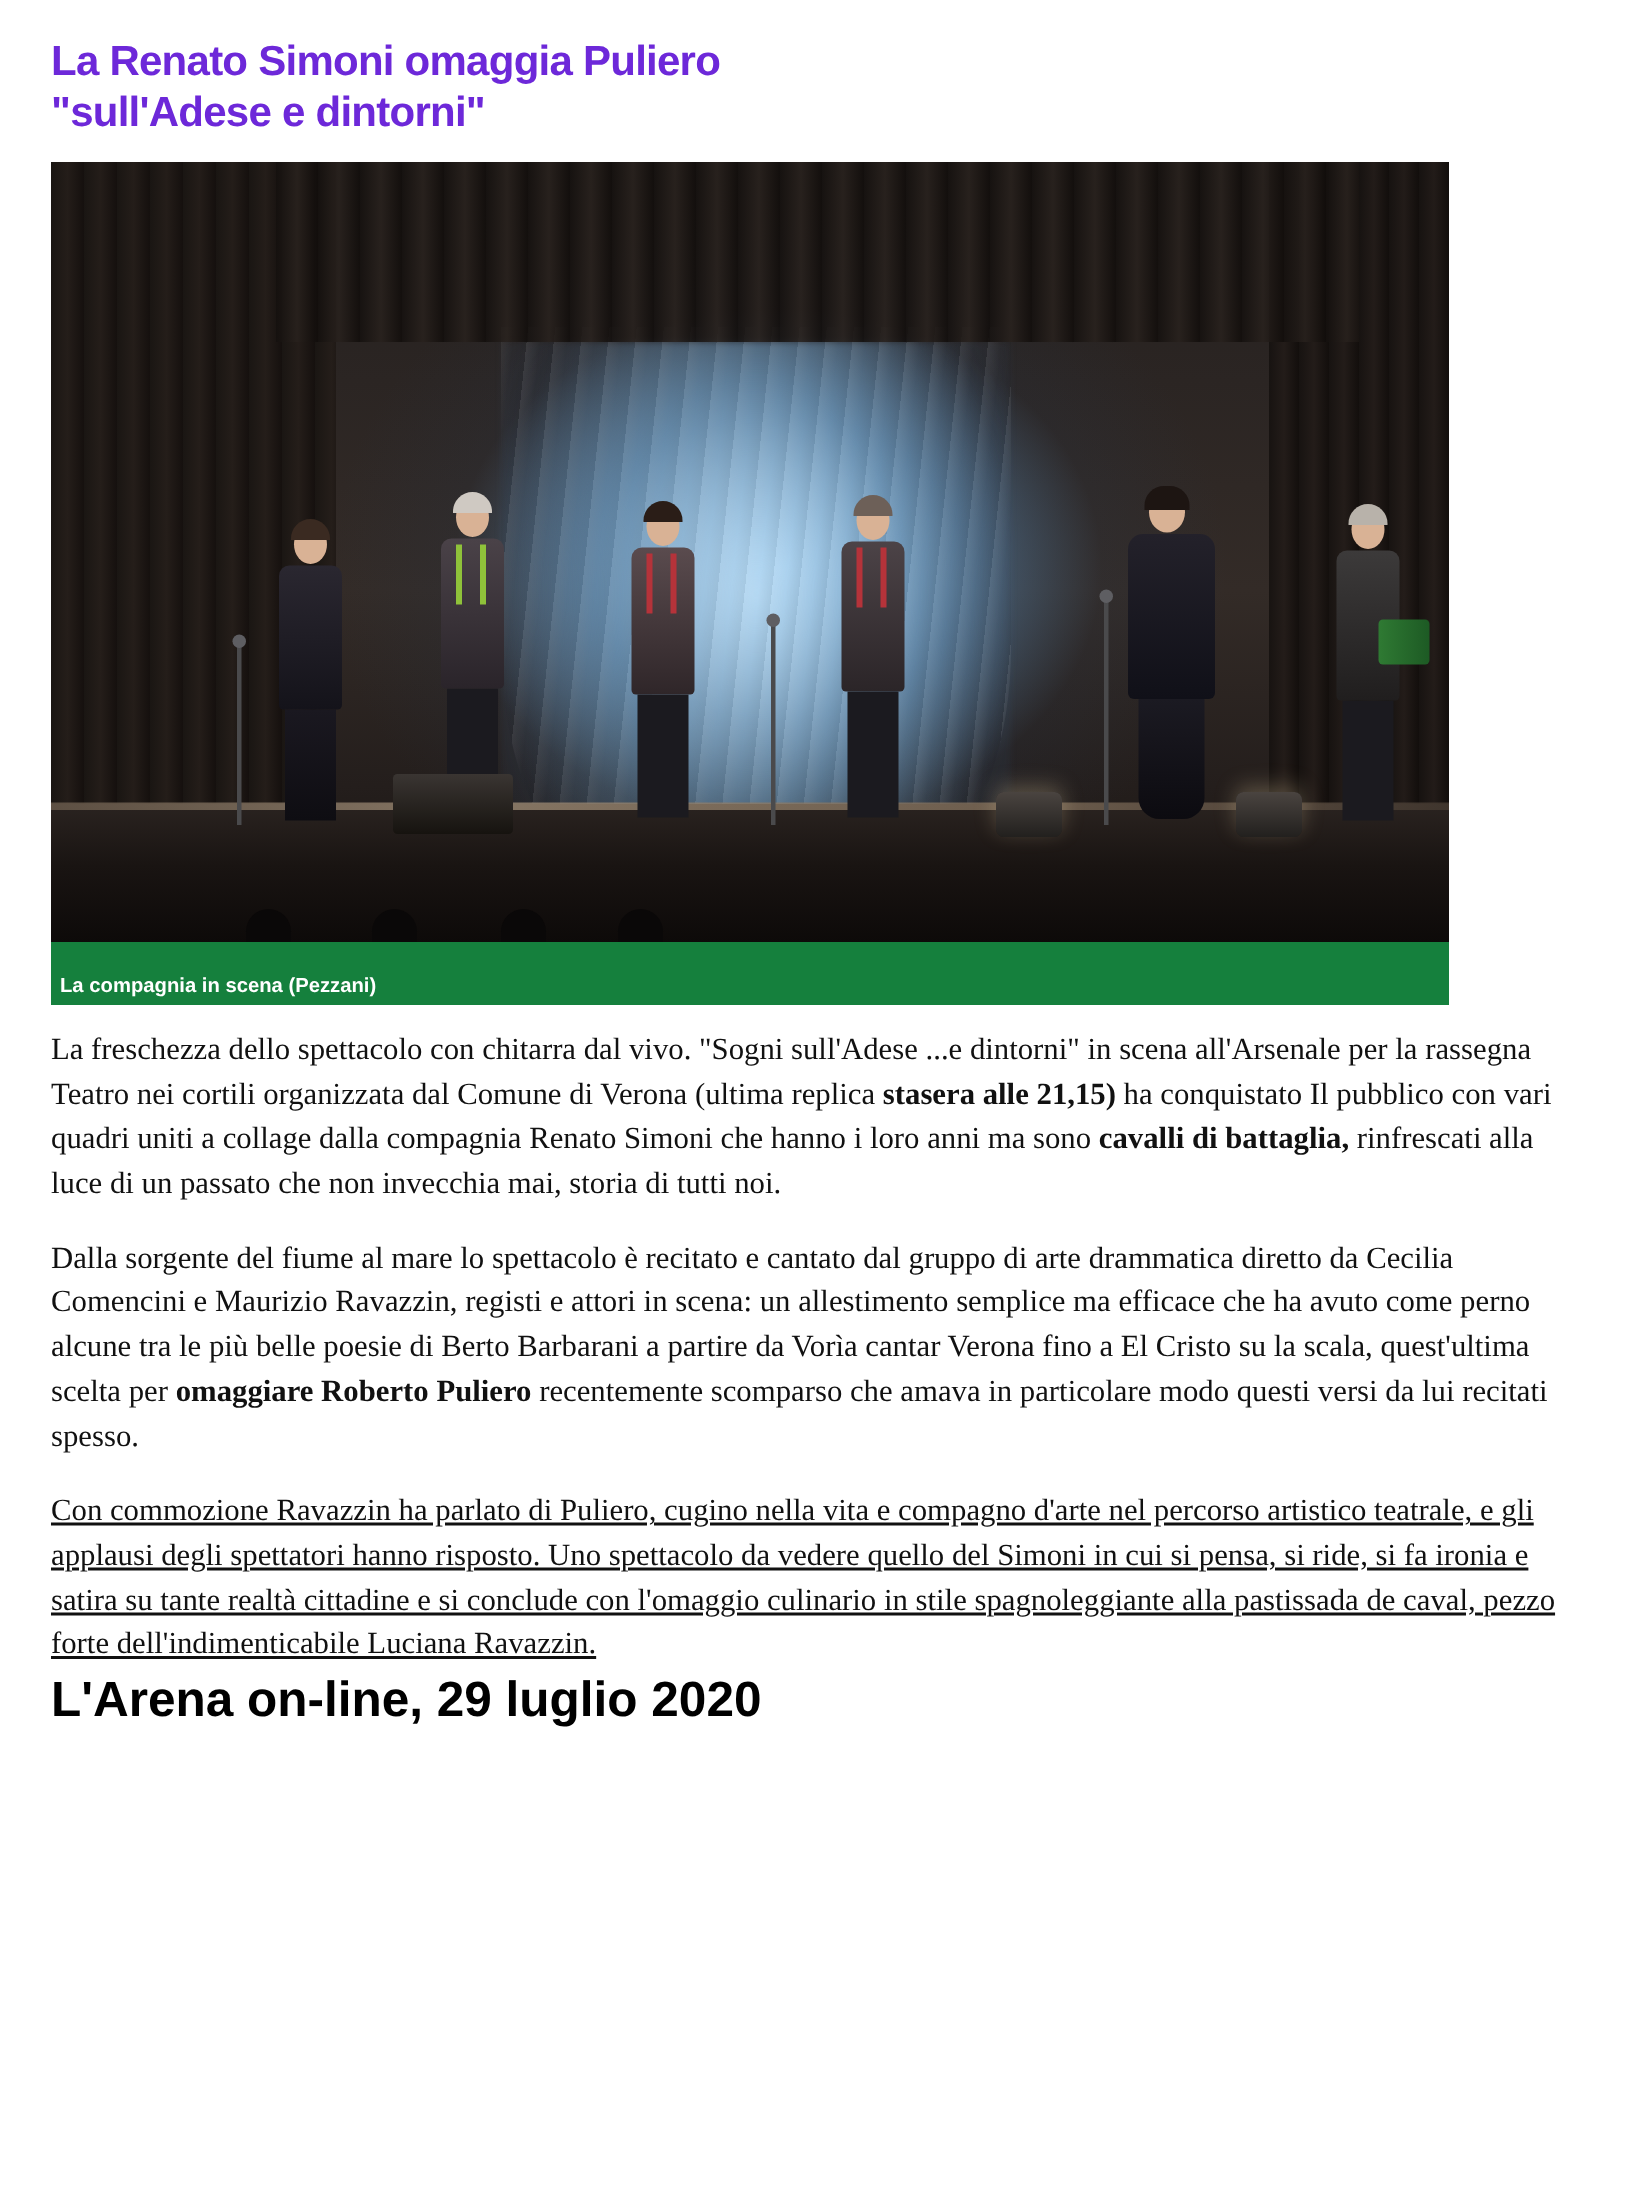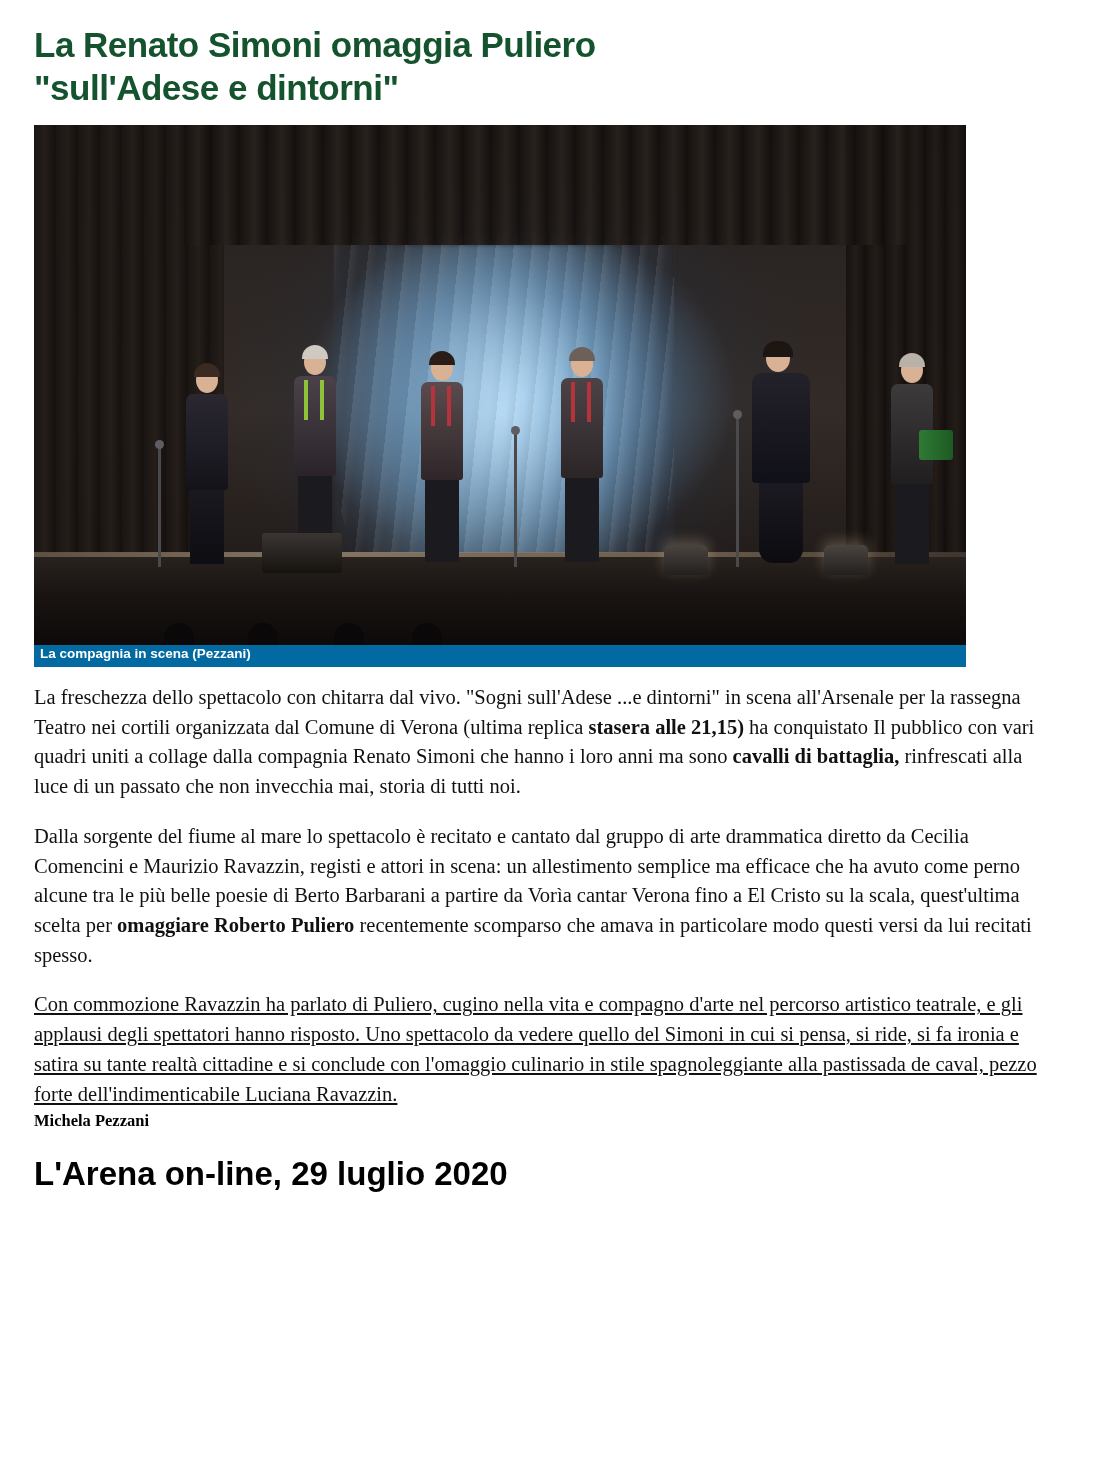--- a/index.html
+++ b/index.html
@@ -13,26 +13,26 @@
     font-family: "Liberation Serif", serif;
     color: #000000;
   }
   .page {
     width: 1100px;
     box-sizing: border-box;
     padding: 24px 34px 10px 34px;
   }
   .headline {
     font-family: "Liberation Sans", sans-serif;
-    font-size: 35px;
+    font-size: 28px;
     font-weight: bold;
     line-height: 1.22;
     letter-spacing: -0.5px;
     margin: 0 0 16px 0;
-    color: #14532d;
+    color: #6d28d9;
   }
   .headline .line { display: block; }
 
   .figure {
     margin: 0 0 0 0;
     width: 932px;
     position: relative;
   }
   .photo {
     position: relative;
@@ -135,22 +135,22 @@
     border-radius: 3px;
   }
   .audience-head {
     position: absolute; bottom: 0px; width: 30px; height: 22px;
     border-radius: 15px 15px 0 0;
     background: #0a0808;
   }
   .caption-bar {
     width: 932px;
     box-sizing: border-box;
-    background: #0369a1;
-    padding: 0 0 4px 6px;
+    background: #15803d;
+    padding: 20px 0 4px 6px;
     font-family: "Liberation Sans", sans-serif;
     font-size: 13.5px;
     font-weight: bold;
     color: #ffffff;
     line-height: 1.3;
   }
 
   .article {
     margin-top: 16px;
     width: 1010px;
@@ -286,18 +286,17 @@
   </figure>
 
   <div class="article">
 
     <p><span>La freschezza dello spettacolo con chitarra dal vivo. "Sogni sull'Adese ...e dintorni" in scena all'Arsenale per la rassegna Teatro nei cortili organizzata dal Comune di Verona (ultima replica </span><b>stasera alle 21,15)</b><span> ha conquistato Il pubblico con vari quadri uniti a collage dalla compagnia Renato Simoni che hanno i loro anni ma sono </span><b>cavalli di battaglia,</b><span> rinfrescati alla luce di un passato che non invecchia mai, storia di tutti noi.</span></p>
 
     <p><span>Dalla sorgente del fiume al mare lo spettacolo è recitato e cantato dal gruppo di arte drammatica diretto da Cecilia Comencini e Maurizio Ravazzin, registi e attori in scena: un allestimento semplice ma efficace che ha avuto come perno alcune tra le più belle poesie di Berto Barbarani a partire da Vorìa cantar Verona fino a El Cristo su la scala, quest'ultima scelta per </span><b>omaggiare Roberto Puliero</b><span> recentemente scomparso che amava in particolare modo questi versi da lui recitati spesso.</span></p>
 
     <p class="last">Con commozione Ravazzin ha parlato di Puliero, cugino nella vita e compagno d'arte nel percorso artistico teatrale, e gli applausi degli spettatori hanno risposto. Uno spettacolo da vedere quello del Simoni in cui si pensa, si ride, si fa ironia e satira su tante realtà cittadine e si conclude con l'omaggio culinario in stile spagnoleggiante alla pastissada de caval, pezzo forte dell'indimenticabile Luciana Ravazzin.</p>
 
-    <div class="byline">Michela Pezzani</div>
 
     <div class="source">L'Arena on-line, 29 luglio 2020</div>
   </div>
 
 </div>
 
 </body></html>

